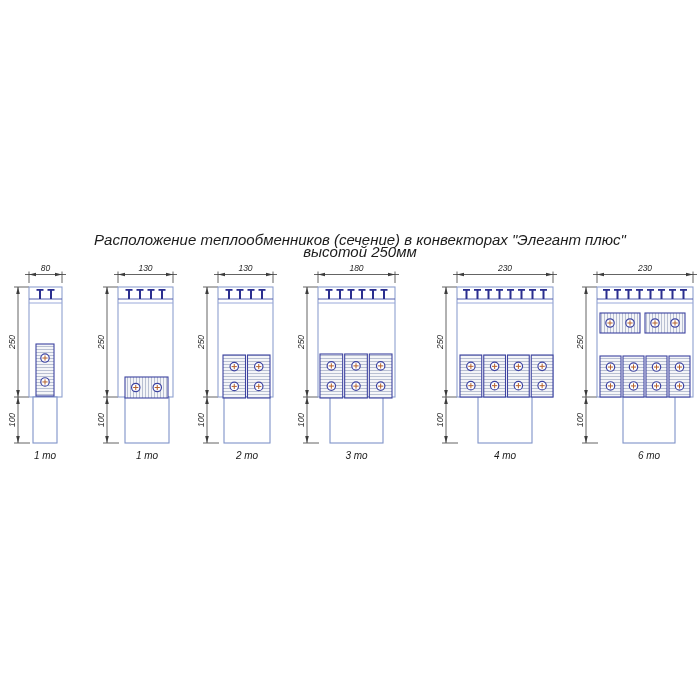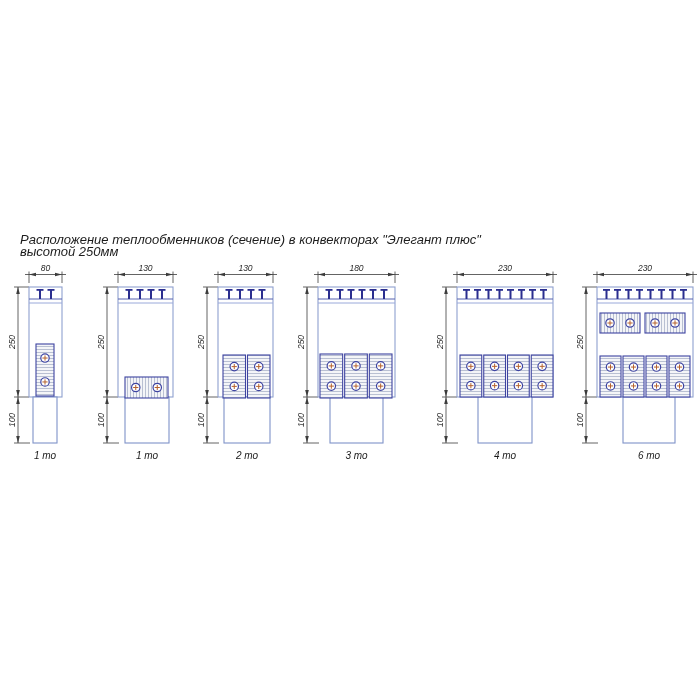--- a/index.html
+++ b/index.html
@@ -1,19 +1,19 @@
 <!DOCTYPE html>
 <html><head>
 <meta charset="utf-8">
 <style>
   html,body{margin:0;padding:0;background:#fff;}
   .page{position:relative;width:700px;height:700px;background:#ffffff;overflow:hidden;
         font-family:"Liberation Sans",sans-serif;}
-  .title{position:absolute;left:20px;right:0;top:234px;
-         font-style:italic;font-size:13px;line-height:12px;color:#1c1c1c;}
+  .title{position:absolute;left:20px;right:0;top:234px;text-align:center;
+         font-style:italic;font-size:15px;line-height:12px;color:#1c1c1c;}
   svg{position:absolute;left:0;top:0;}
   svg text{font-family:"Liberation Sans",sans-serif;font-style:italic;}
   .dimtxt{font-size:8.5px;fill:#2a2a2a;}
   .cap{font-size:10px;fill:#1a1a1a;}
 </style>
 </head>
 <body>
 
 <div class="page">
   <div class="title">

